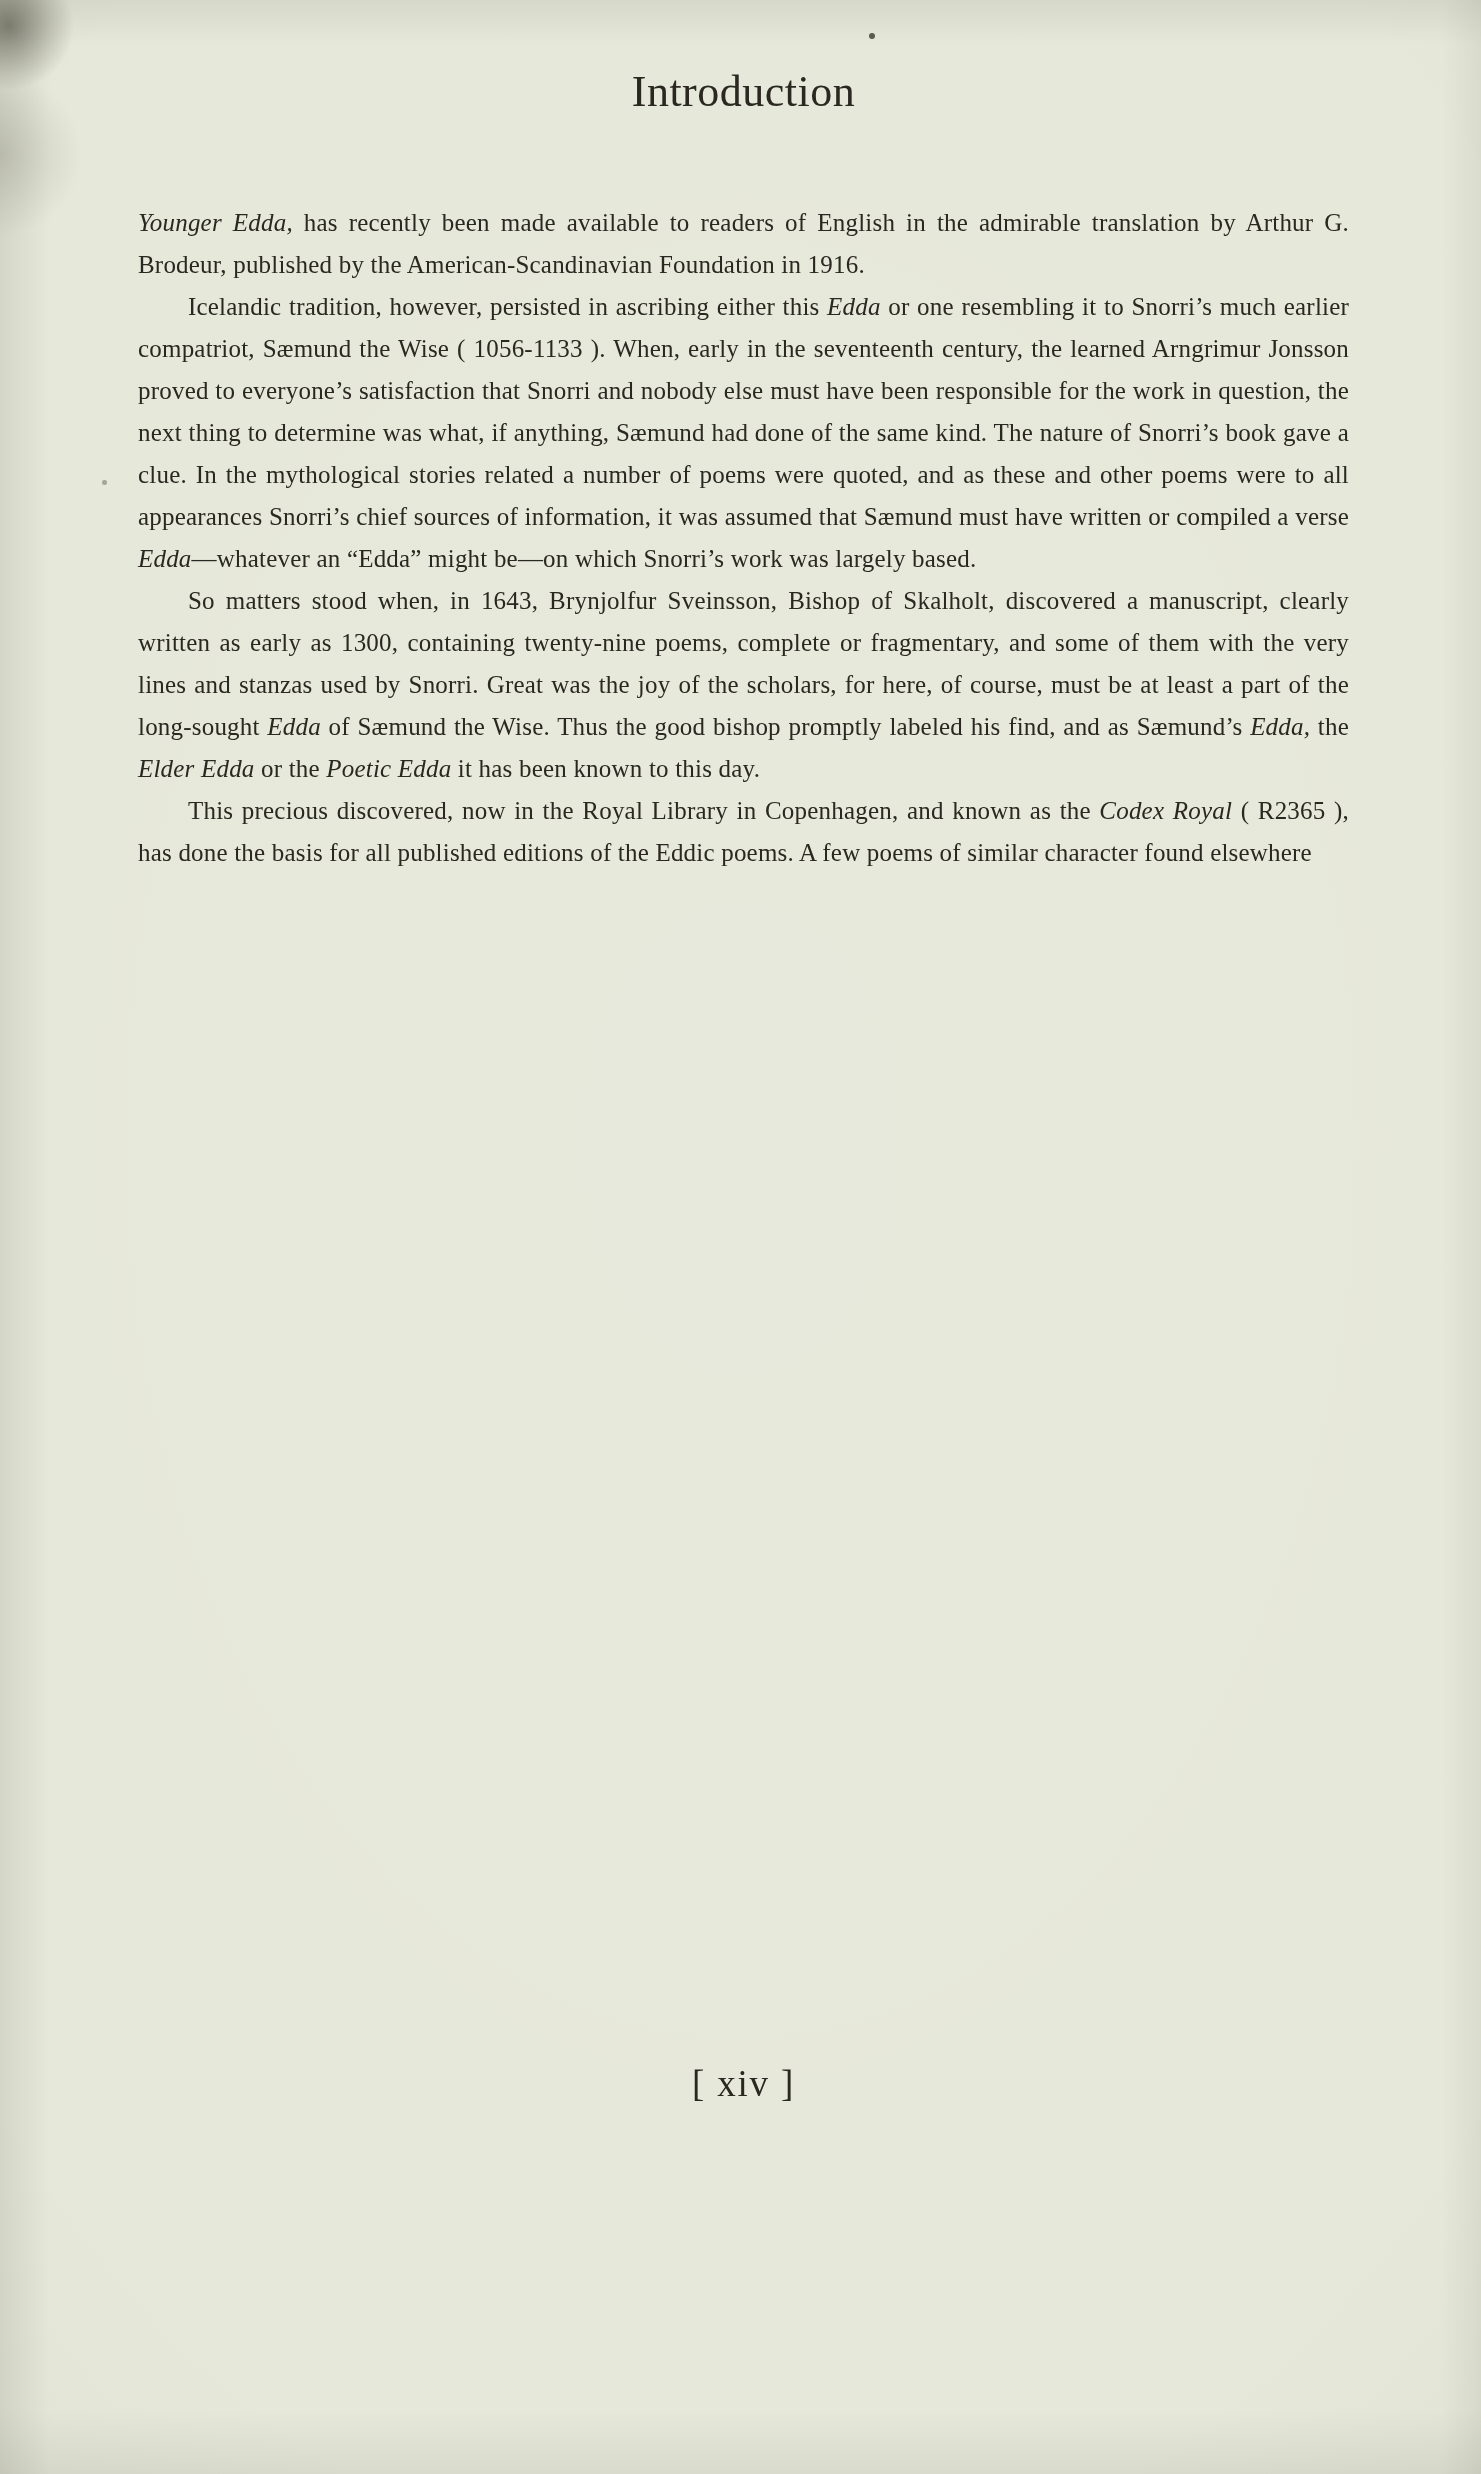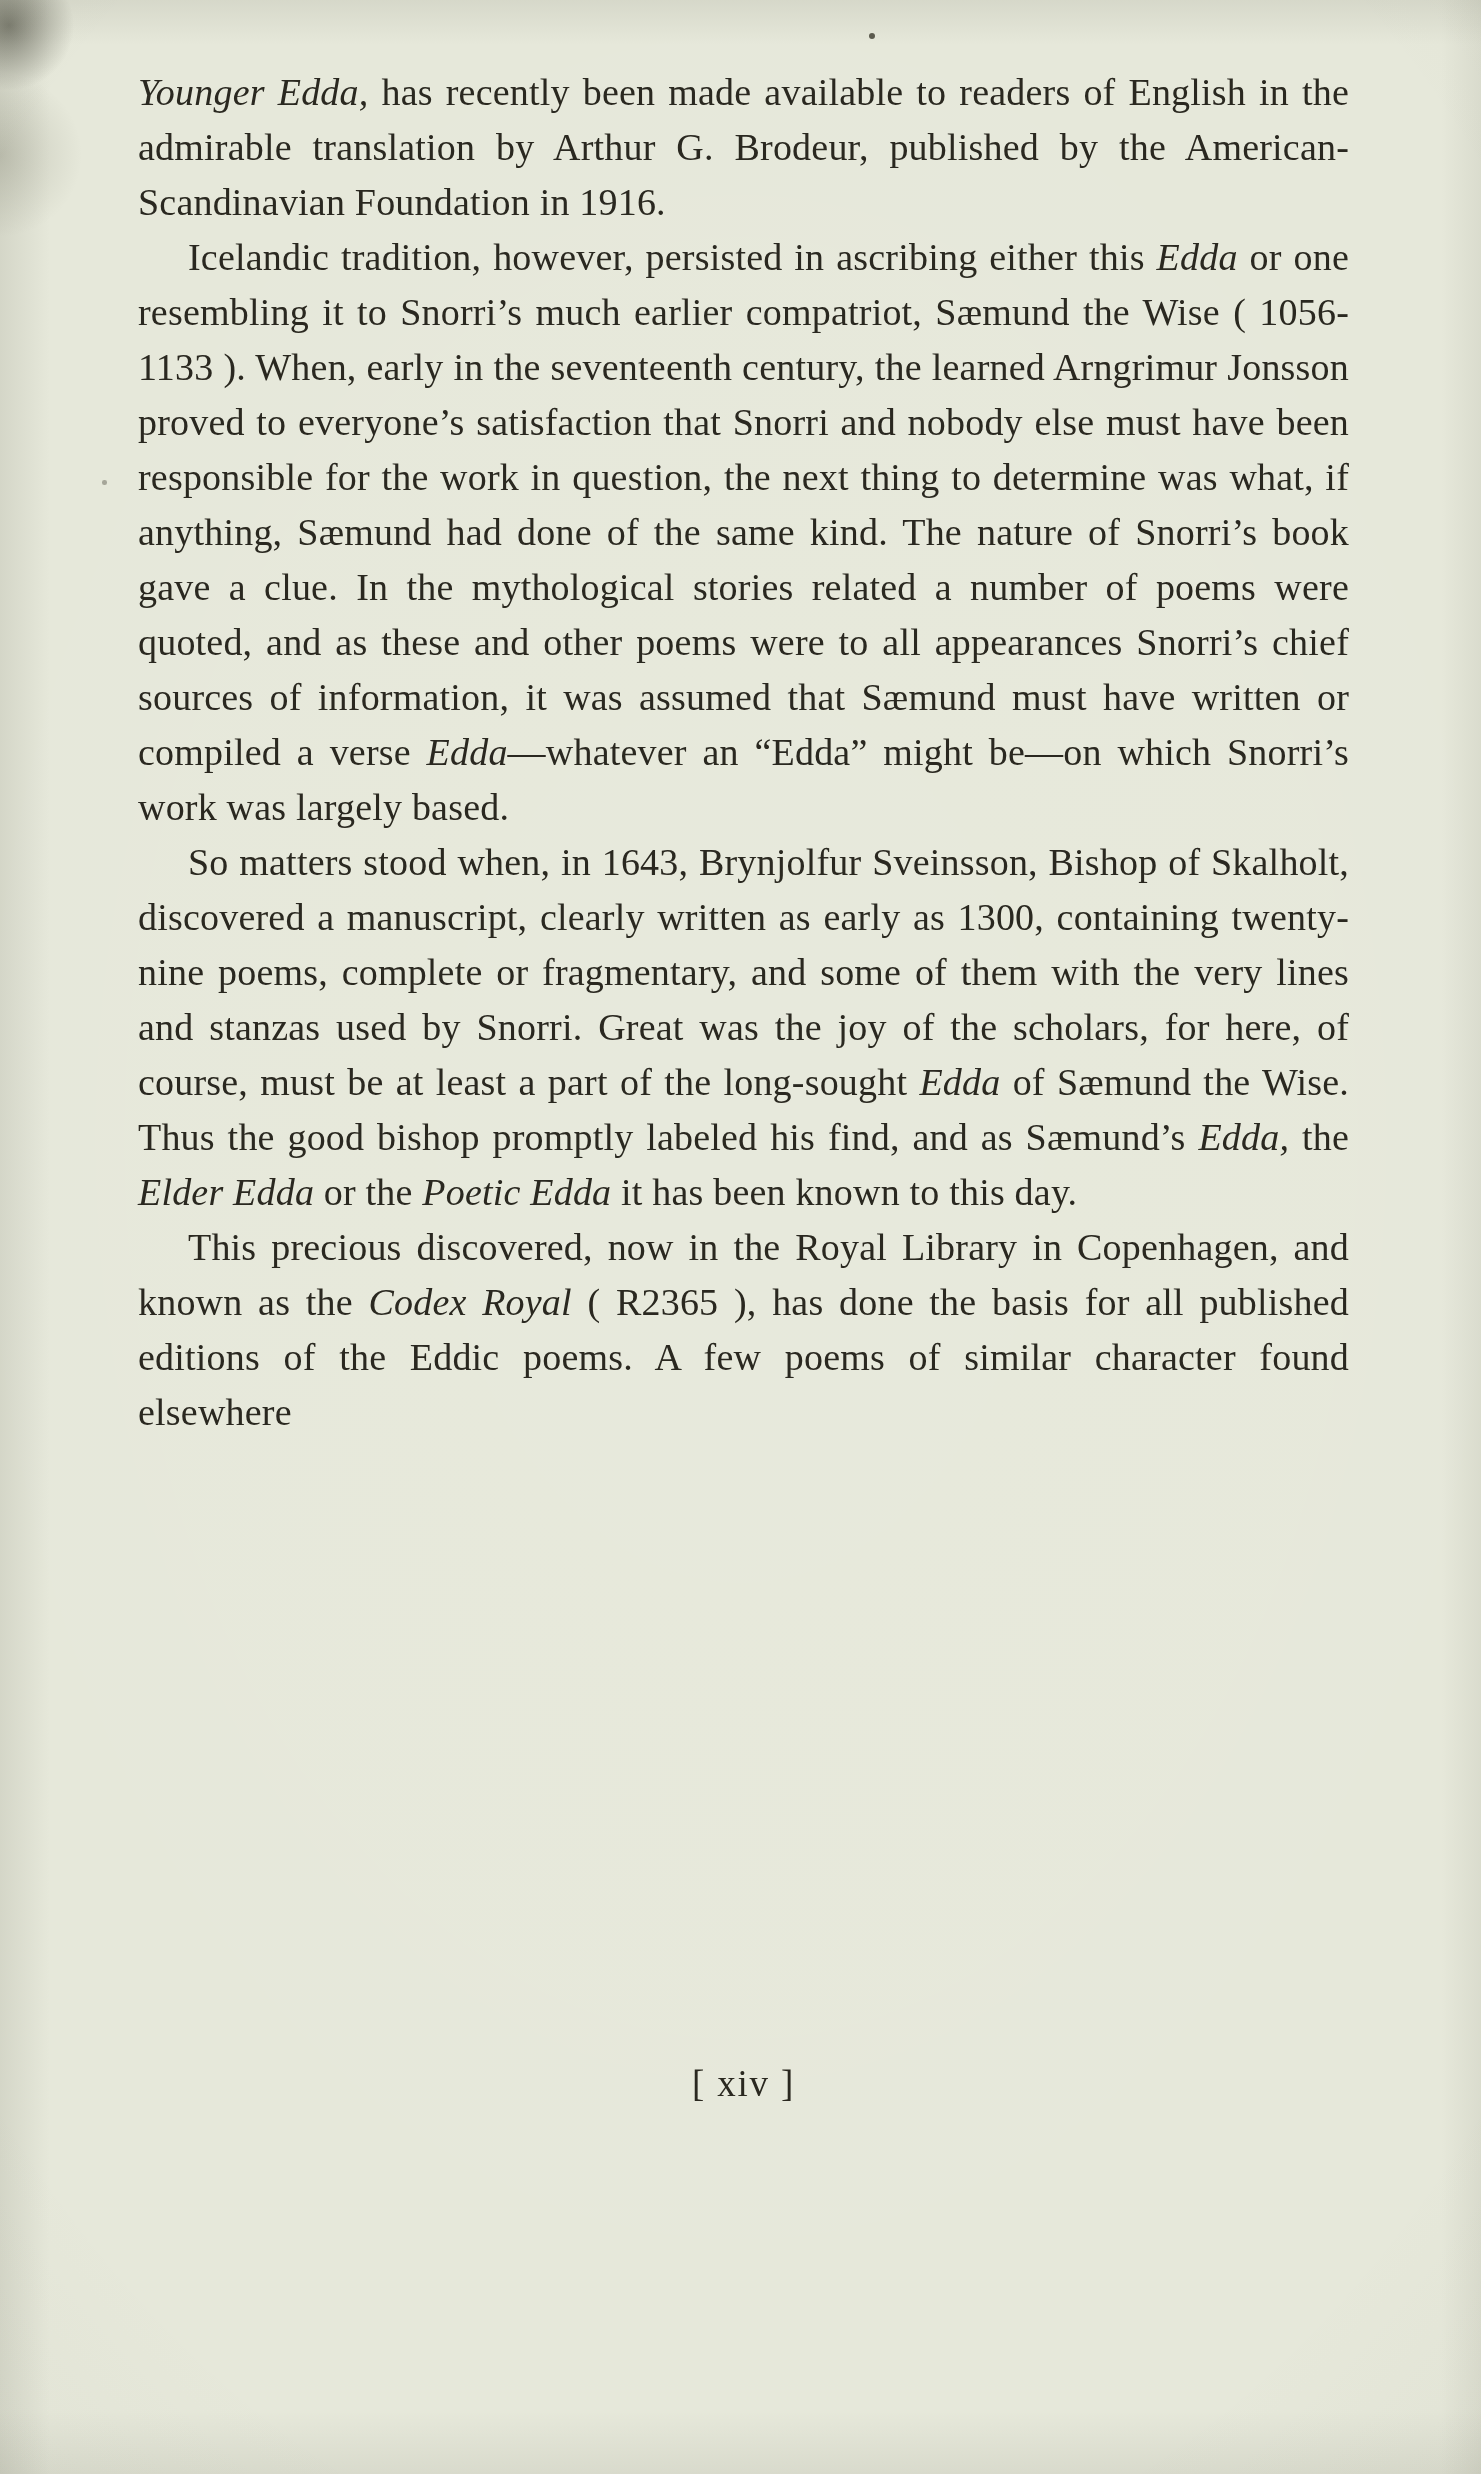--- a/index.html
+++ b/index.html
@@ -54,22 +54,22 @@
   }
   .page-title {
     margin: 0 0 84px 0;
     text-align: center;
     font-size: 44px;
     line-height: 53px;
     font-weight: normal;
     letter-spacing: 0.5px;
   }
   .page-body {
-    font-size: 38px;
-    line-height: 55px;
+    font-size: 25px;
+    line-height: 42px;
     letter-spacing: 0.2px;
   }
   .para {
     margin: 0;
     text-align: justify;
     hyphens: auto;
     -webkit-hyphens: auto;
   }
   .para.indent {
     text-indent: 50px;
@@ -91,20 +91,21 @@
 </style>
 </head>
 <body>
 
 <div class="page">
   <div class="paper-texture"></div>
   <div class="speck speck-1"></div>
   <div class="speck speck-2"></div>
 
   <div class="content">
+    <h1 class="page-title">Introduction</h1>
 
     <div class="page-body">
         <p class="para"><span class="it">Younger Edda, </span><span>has recently been made available to readers of English in the admirable translation by Arthur G. Brodeur, published by the American-Scandinavian Foundation in 1916.</span></p>
         <p class="para indent"><span>Icelandic tradition, however, persisted in ascribing either this </span><span class="it">Edda</span><span> or one resembling it to Snorri’s much earlier compatriot, Sæmund the Wise ( 1056-1133 ). When, early in the seventeenth century, the learned Arngrimur Jonsson proved to everyone’s satisfaction that Snorri and nobody else must have been responsible for the work in question, the next thing to determine was what, if anything, Sæmund had done of the same kind. The nature of Snorri’s book gave a clue. In the mythological stories related a number of poems were quoted, and as these and other poems were to all appearances Snorri’s chief sources of information, it was assumed that Sæmund must have written or compiled a verse </span><span class="it">Edda</span><span>—whatever an “Edda” might be—on which Snorri’s work was largely based.</span></p>
         <p class="para indent"><span>So matters stood when, in 1643, Brynjolfur Sveinsson, Bishop of Skalholt, discovered a manuscript, clearly written as early as 1300, containing twenty-nine poems, complete or fragmentary, and some of them with the very lines and stanzas used by Snorri. Great was the joy of the scholars, for here, of course, must be at least a part of the long-sought </span><span class="it">Edda</span><span> of Sæmund the Wise. Thus the good bishop promptly labeled his find, and as Sæmund’s </span><span class="it">Edda,</span><span> the </span><span class="it">Elder Edda</span><span> or the </span><span class="it">Poetic Edda</span><span> it has been known to this day.</span></p>
         <p class="para indent"><span>This precious discovered, now in the Royal Library in Copenhagen, and known as the </span><span class="it">Codex Royal</span><span> ( R2365 ), has done the basis for all published editions of the Eddic poems. A few poems of similar character found elsewhere</span></p>
       </div>
   </div>
 
   <div class="folio">[ xiv ]</div>

